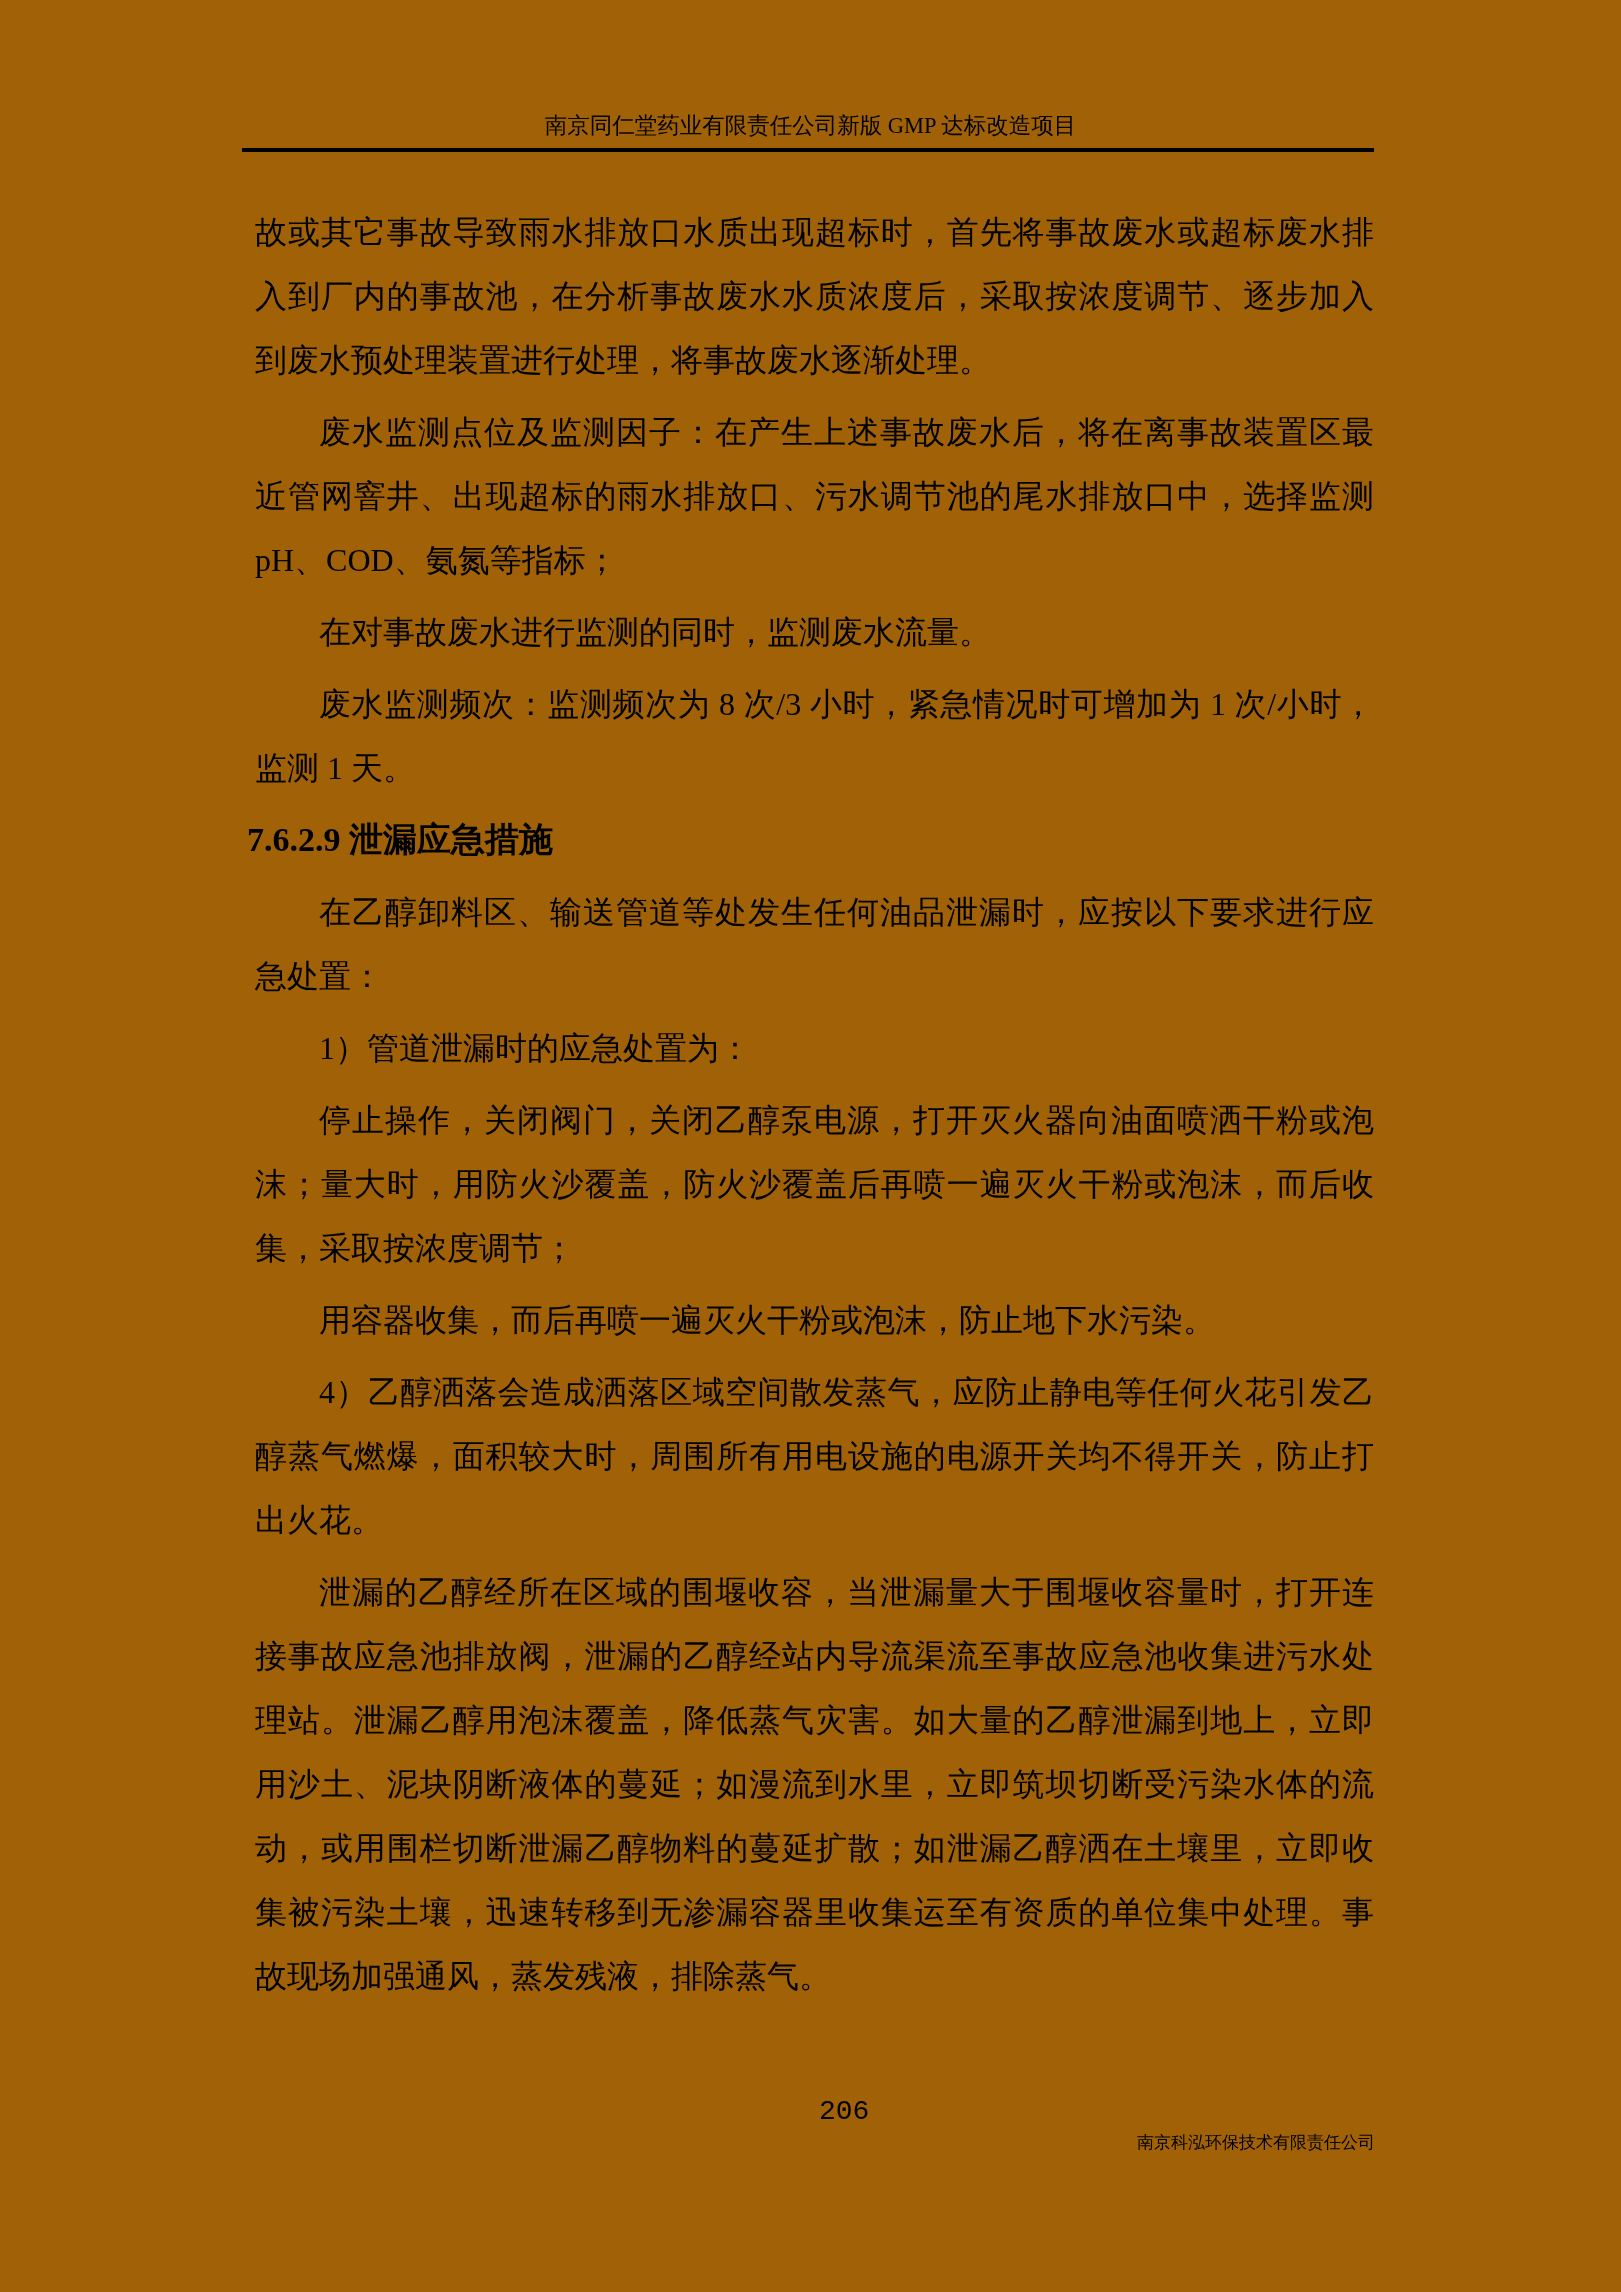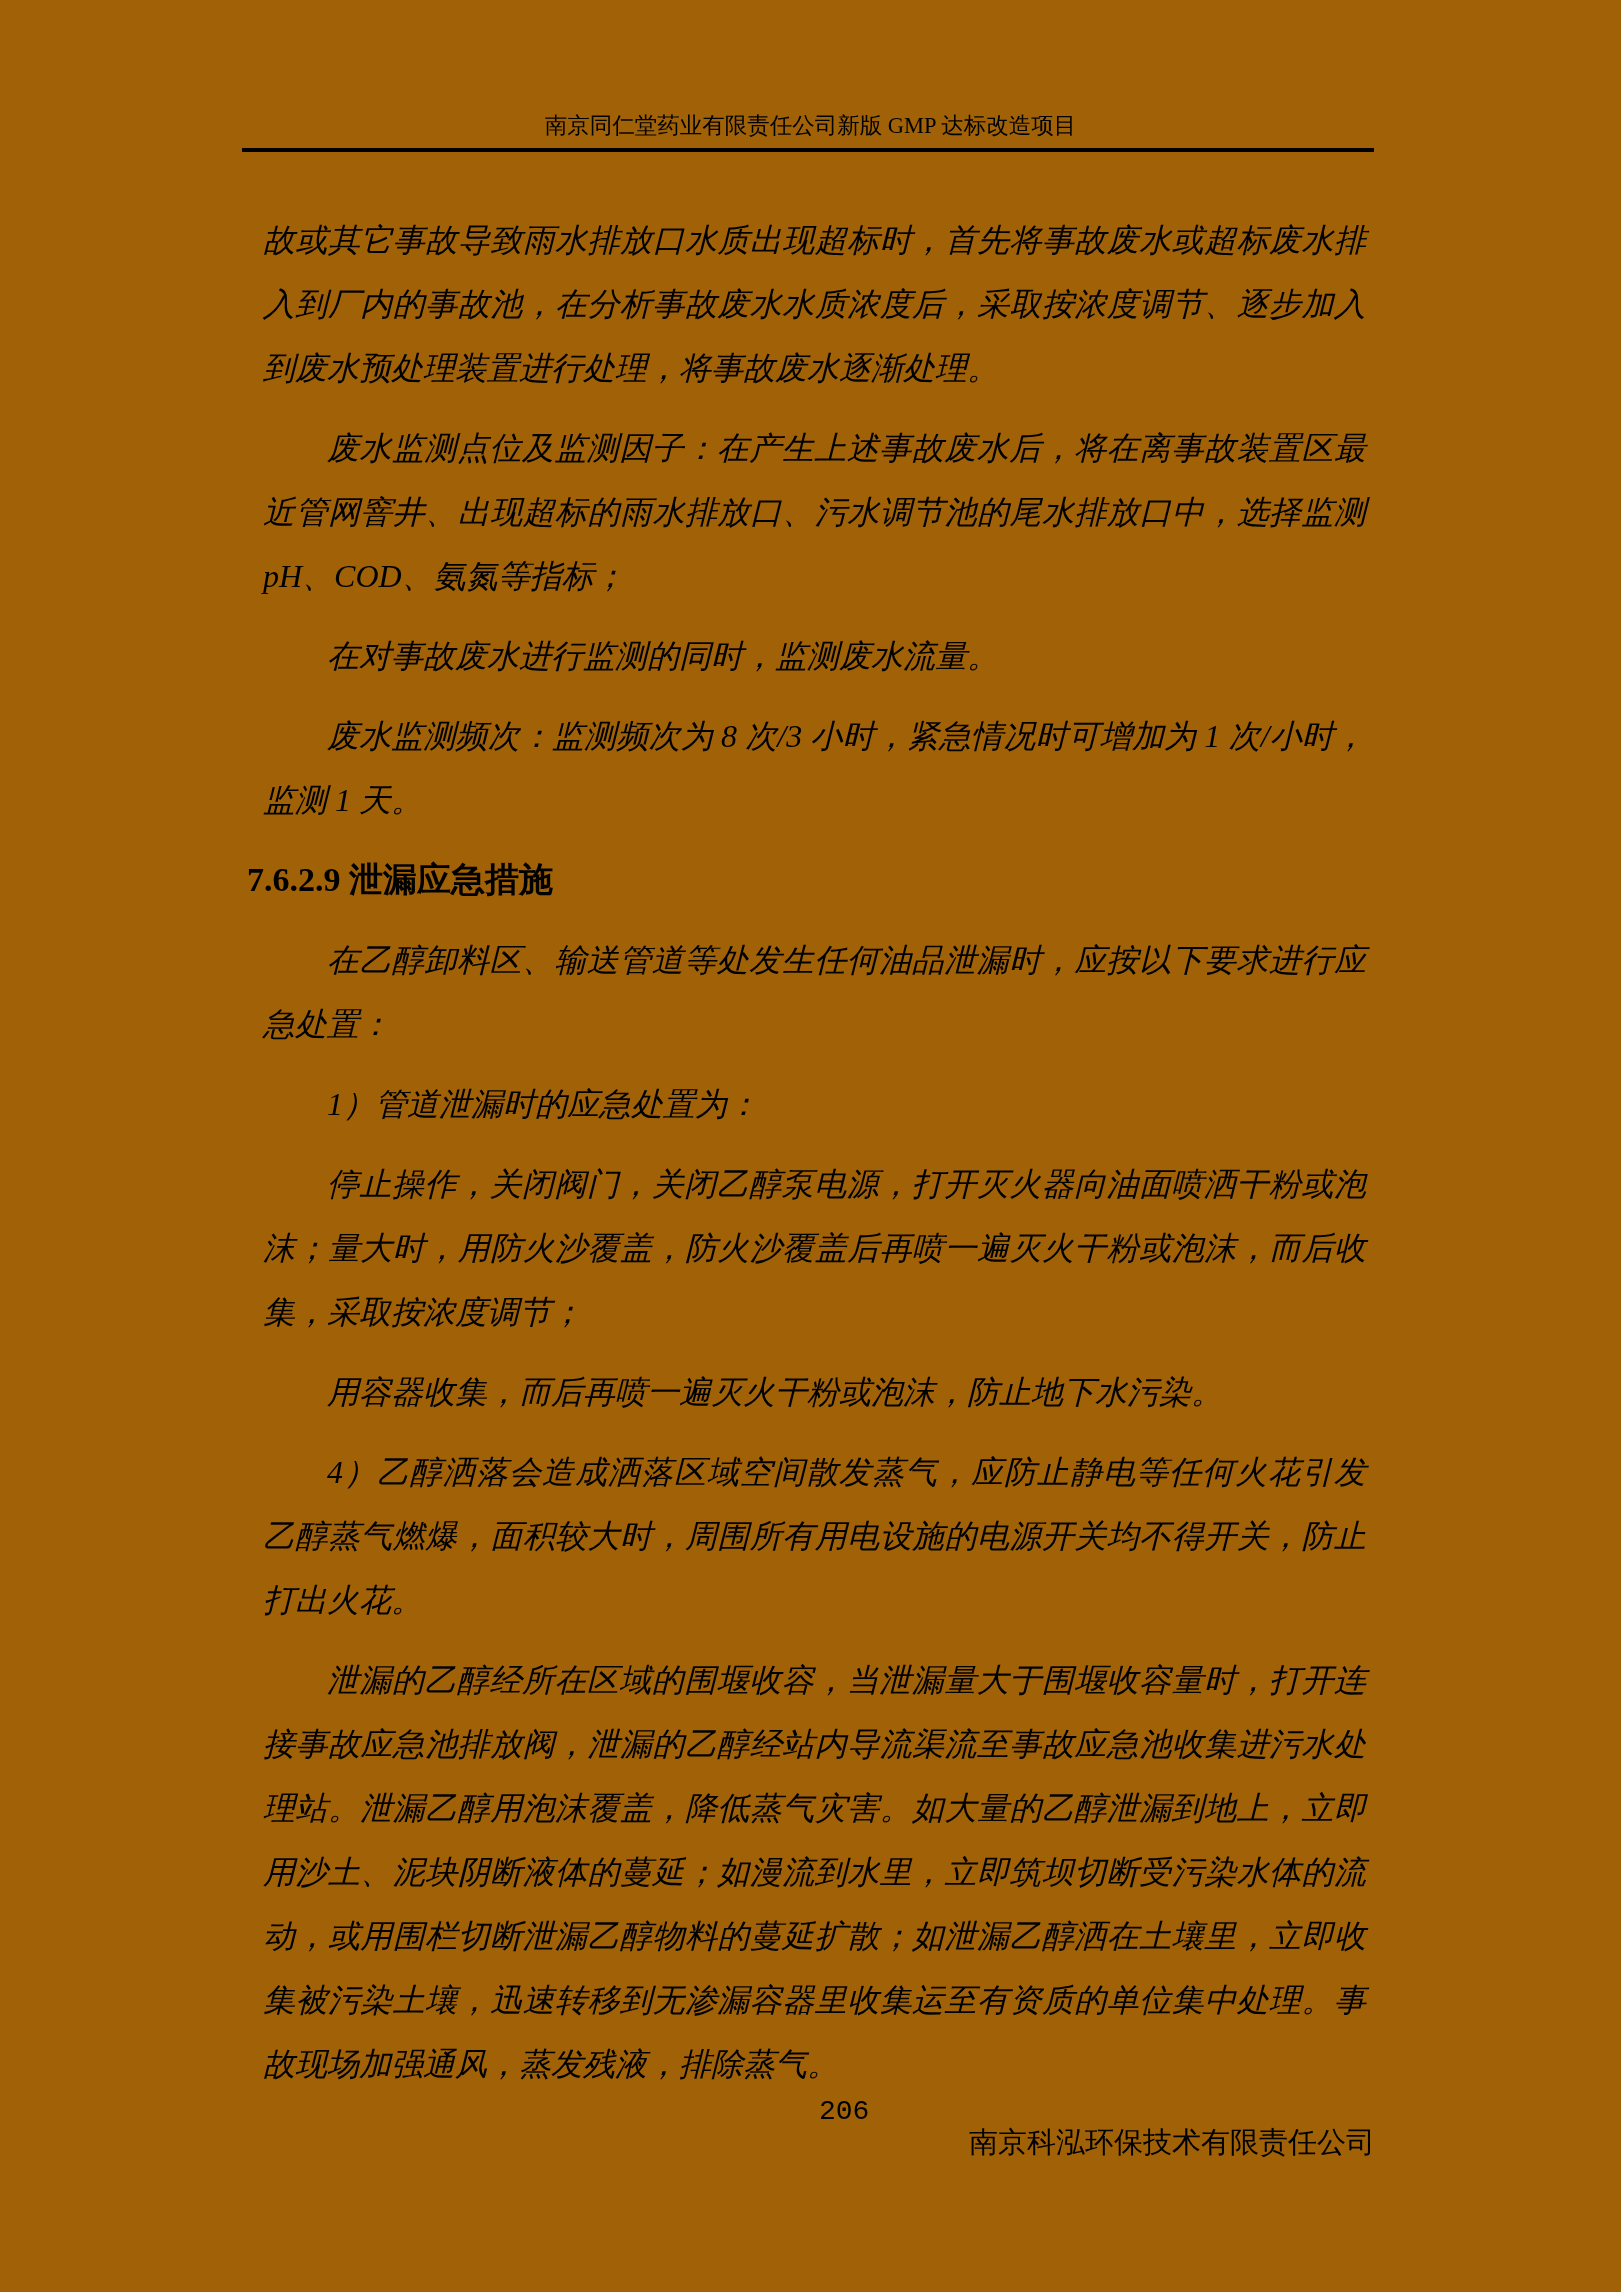--- a/index.html
+++ b/index.html
@@ -39,22 +39,21 @@
     top: 192px;
     left: 247px;
     width: 1135px;
     font-size: 32px;
     line-height: 64px;
     text-align: justify;
     word-break: normal;
     overflow-wrap: break-word;
   }
   .doc-body p {
-    margin: 16px;
-    font-style: italic;
+    margin: 8px;
   }
   .doc-body p.indent {
     text-indent: 2em;
   }
   .doc-body h2 {
     font-size: 34px;
     font-weight: 700;
     line-height: 64px;
     margin: 5.9px 0 6.9px 0;
     text-align: left;
@@ -65,21 +64,21 @@
     left: 819px;
     font-size: 28px;
     line-height: 29px;
     font-family: Liberation Mono, monospace;
     color: #000000;
   }
   .footer-company {
     position: absolute;
     top: 2128px;
     right: 246px;
-    font-size: 29px;
+    font-size: 17px;
     line-height: 29px;
     text-align: right;
     color: #000000;
   }
 </style>
 </head>
 <body>
 
 <div class="page">
 

